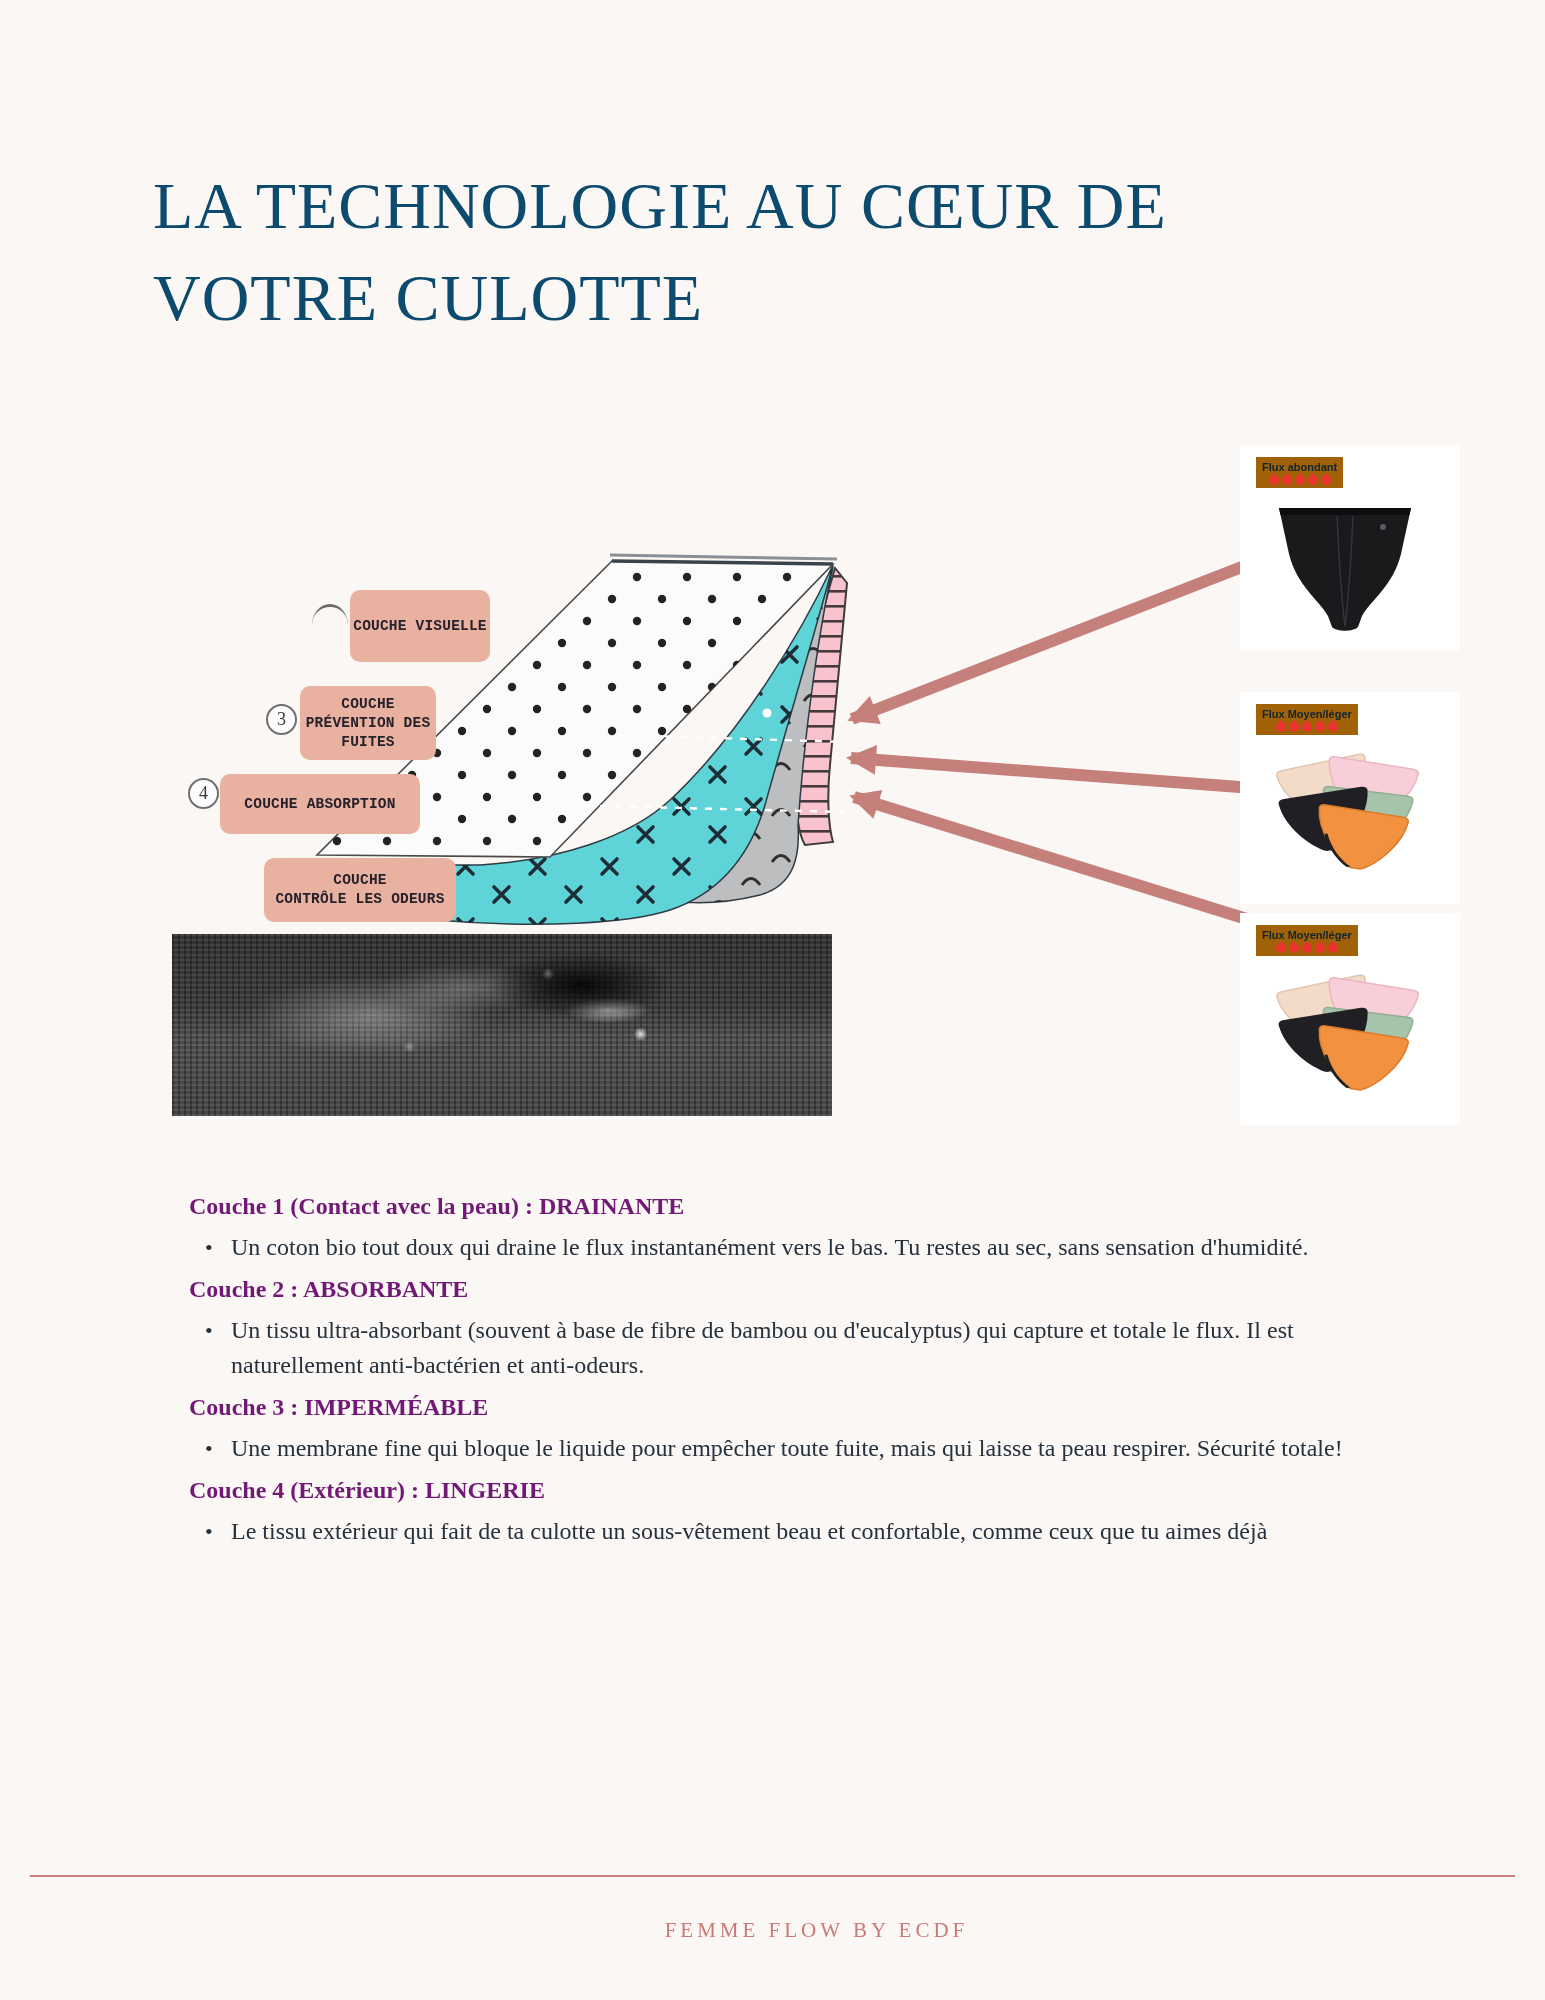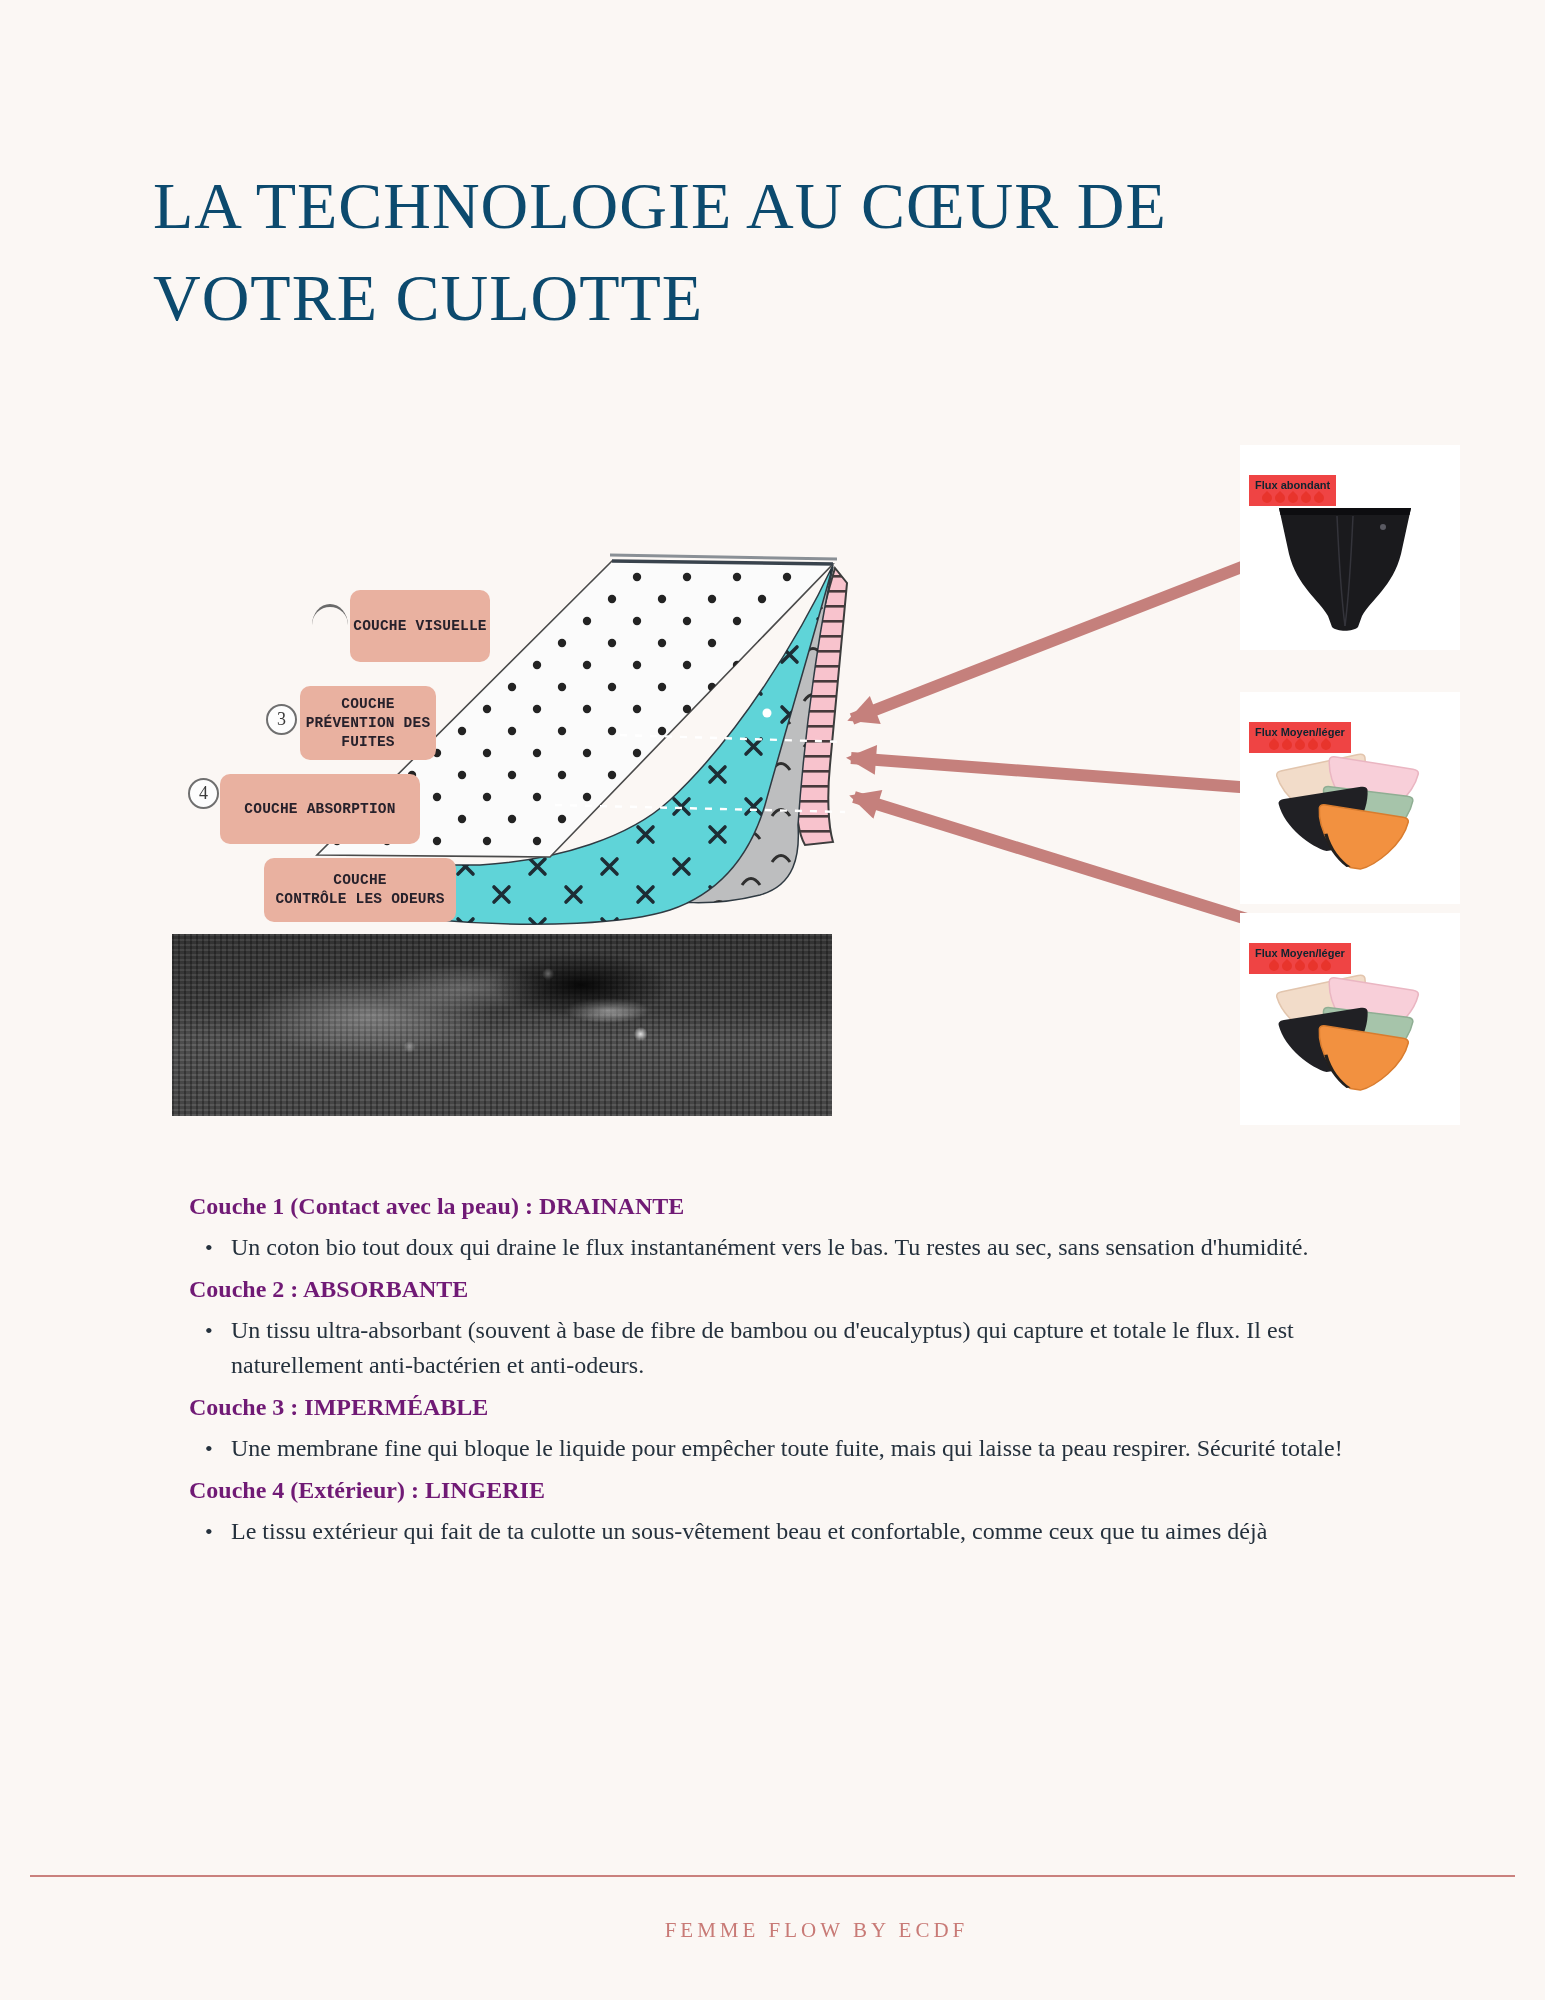--- a/index.html
+++ b/index.html
@@ -33,22 +33,22 @@
       radial-gradient(ellipse 120px 35px at 44% 30%, rgba(255,255,255,.22), rgba(255,255,255,0) 70%),
       radial-gradient(circle 5px at 71% 55%, rgba(255,255,255,.85), rgba(255,255,255,0) 7px),
       radial-gradient(circle 4px at 57% 22%, rgba(255,255,255,.7), rgba(255,255,255,0) 6px),
       radial-gradient(circle 4px at 36% 62%, rgba(255,255,255,.35), rgba(255,255,255,0) 6px),
       repeating-linear-gradient(90deg, rgba(0,0,0,.28) 0 2px, rgba(0,0,0,0) 2px 6px),
       repeating-linear-gradient(0deg, rgba(255,255,255,.06) 0 2px, rgba(0,0,0,.12) 2px 5px),
       linear-gradient(to bottom,#393939 0%,#424242 40%,#585858 58%,#4c4c4c 100%);}
 
   
   .card{position:absolute;width:220px;background:#ffffff;}
-  .flux-badge{position:absolute;left:9px;top:12px;background:#ef4444;padding:4px 6px 3px 6px;
-        display:flex;flex-direction:column;align-items:center;gap:2px;margin-top:18px;}
+  .flux-badge{position:absolute;left:16px;top:12px;background:#a16207;padding:4px 6px 3px 6px;
+        display:flex;flex-direction:column;align-items:center;gap:2px;}
   .flux-badge .ftxt{font-family:"Liberation Sans", sans-serif;font-weight:700;
         font-size:11px;color:#0e2430;white-space:nowrap;}
   .dropsrow{display:flex;gap:3px;}
   .drop{width:10px;height:10px;background:#e8342c;border-radius:0 50% 50% 50%;
         transform:rotate(45deg);display:inline-block;}
 
   
   .sections{position:absolute;left:189px;top:1188px;width:1190px;color:#25313d;}
   .sections h2{margin:0 0 5px 0;font-size:24px;line-height:37px;font-weight:700;color:#701a75;}
   .sections ul{margin:0 0 6px 0;padding:0 0 0 42px;list-style:none;}
@@ -133,21 +133,21 @@
   </div>
   <div class="lbox" style="left:300px;top:686px;width:136px;height:74px;">
     <span>COUCHE</span>
     <span>PRÉVENTION DES</span>
     <span>FUITES</span>
   </div>
 
   <div class="circled-num" style="left:188px;top:778px;">
     <span>4</span>
   </div>
-  <div class="lbox" style="left:220px;top:774px;width:200px;height:70px;">
+  <div class="lbox" style="left:220px;top:774px;width:200px;height:60px;">
     <span>COUCHE ABSORPTION</span>
   </div>
 
   <div class="lbox" style="left:264px;top:858px;width:192px;height:64px;">
     <span>COUCHE</span>
     <span>CONTRÔLE LES ODEURS</span>
   </div>
 
   <div class="fabric"></div>
 

